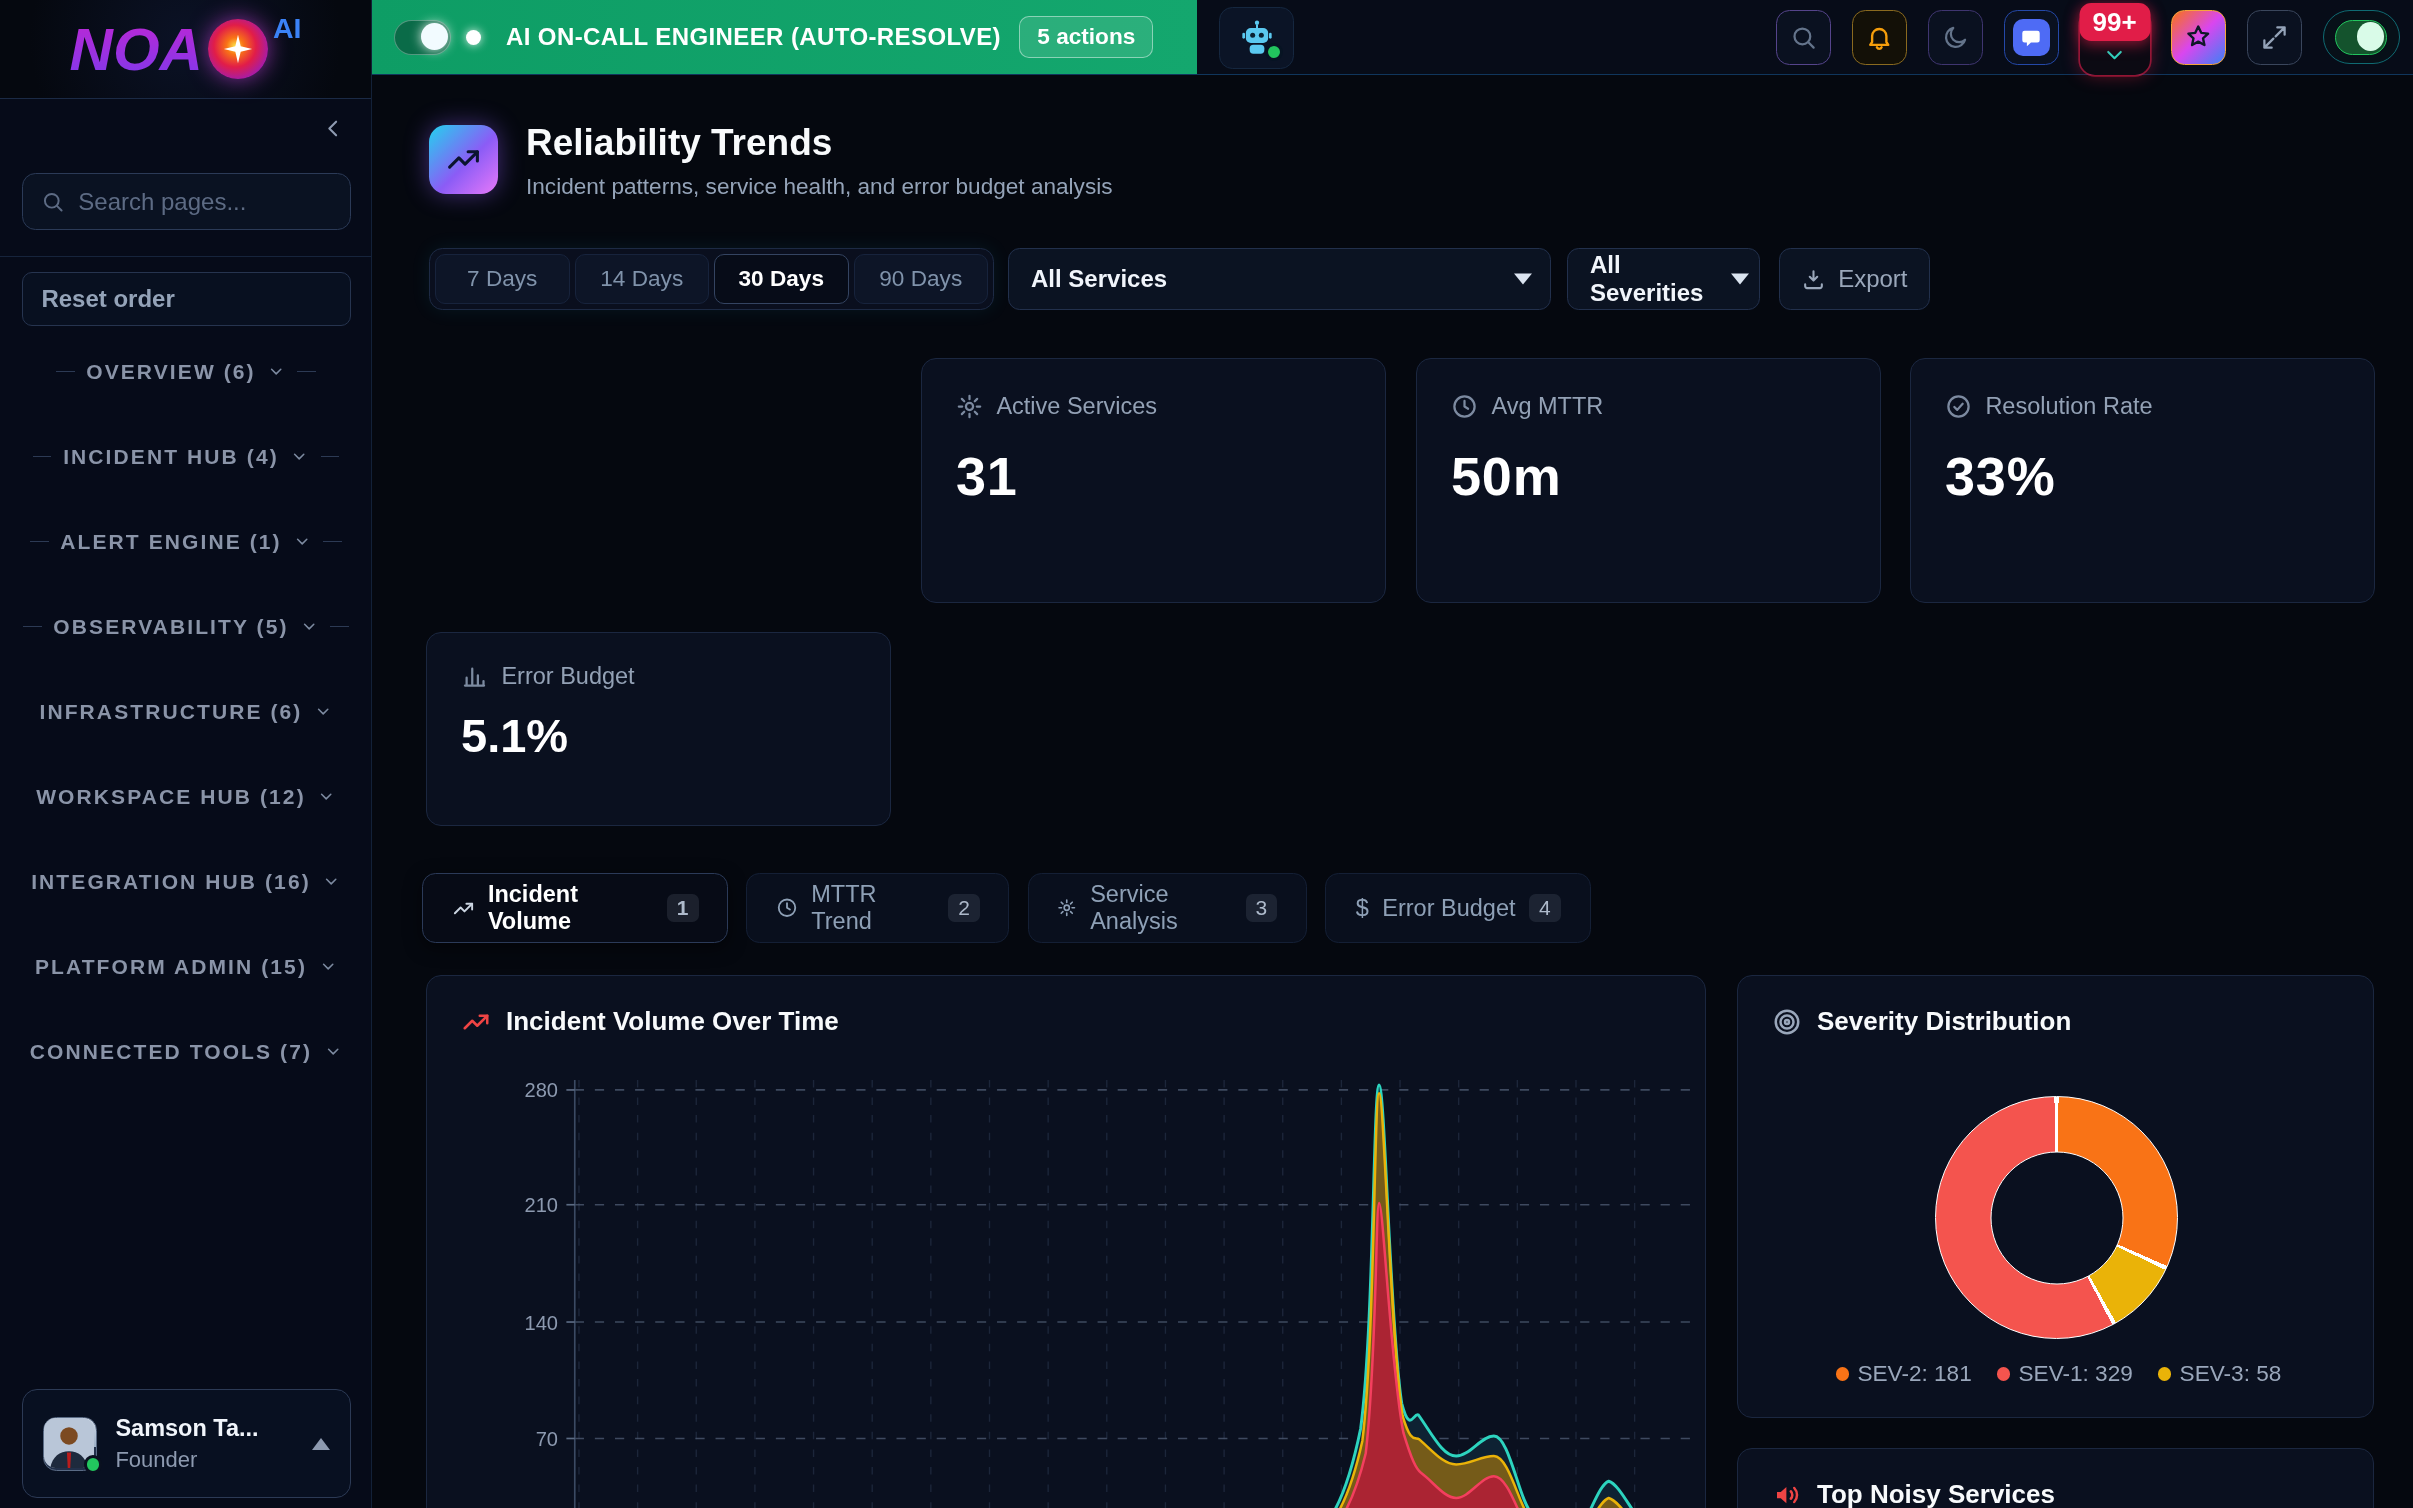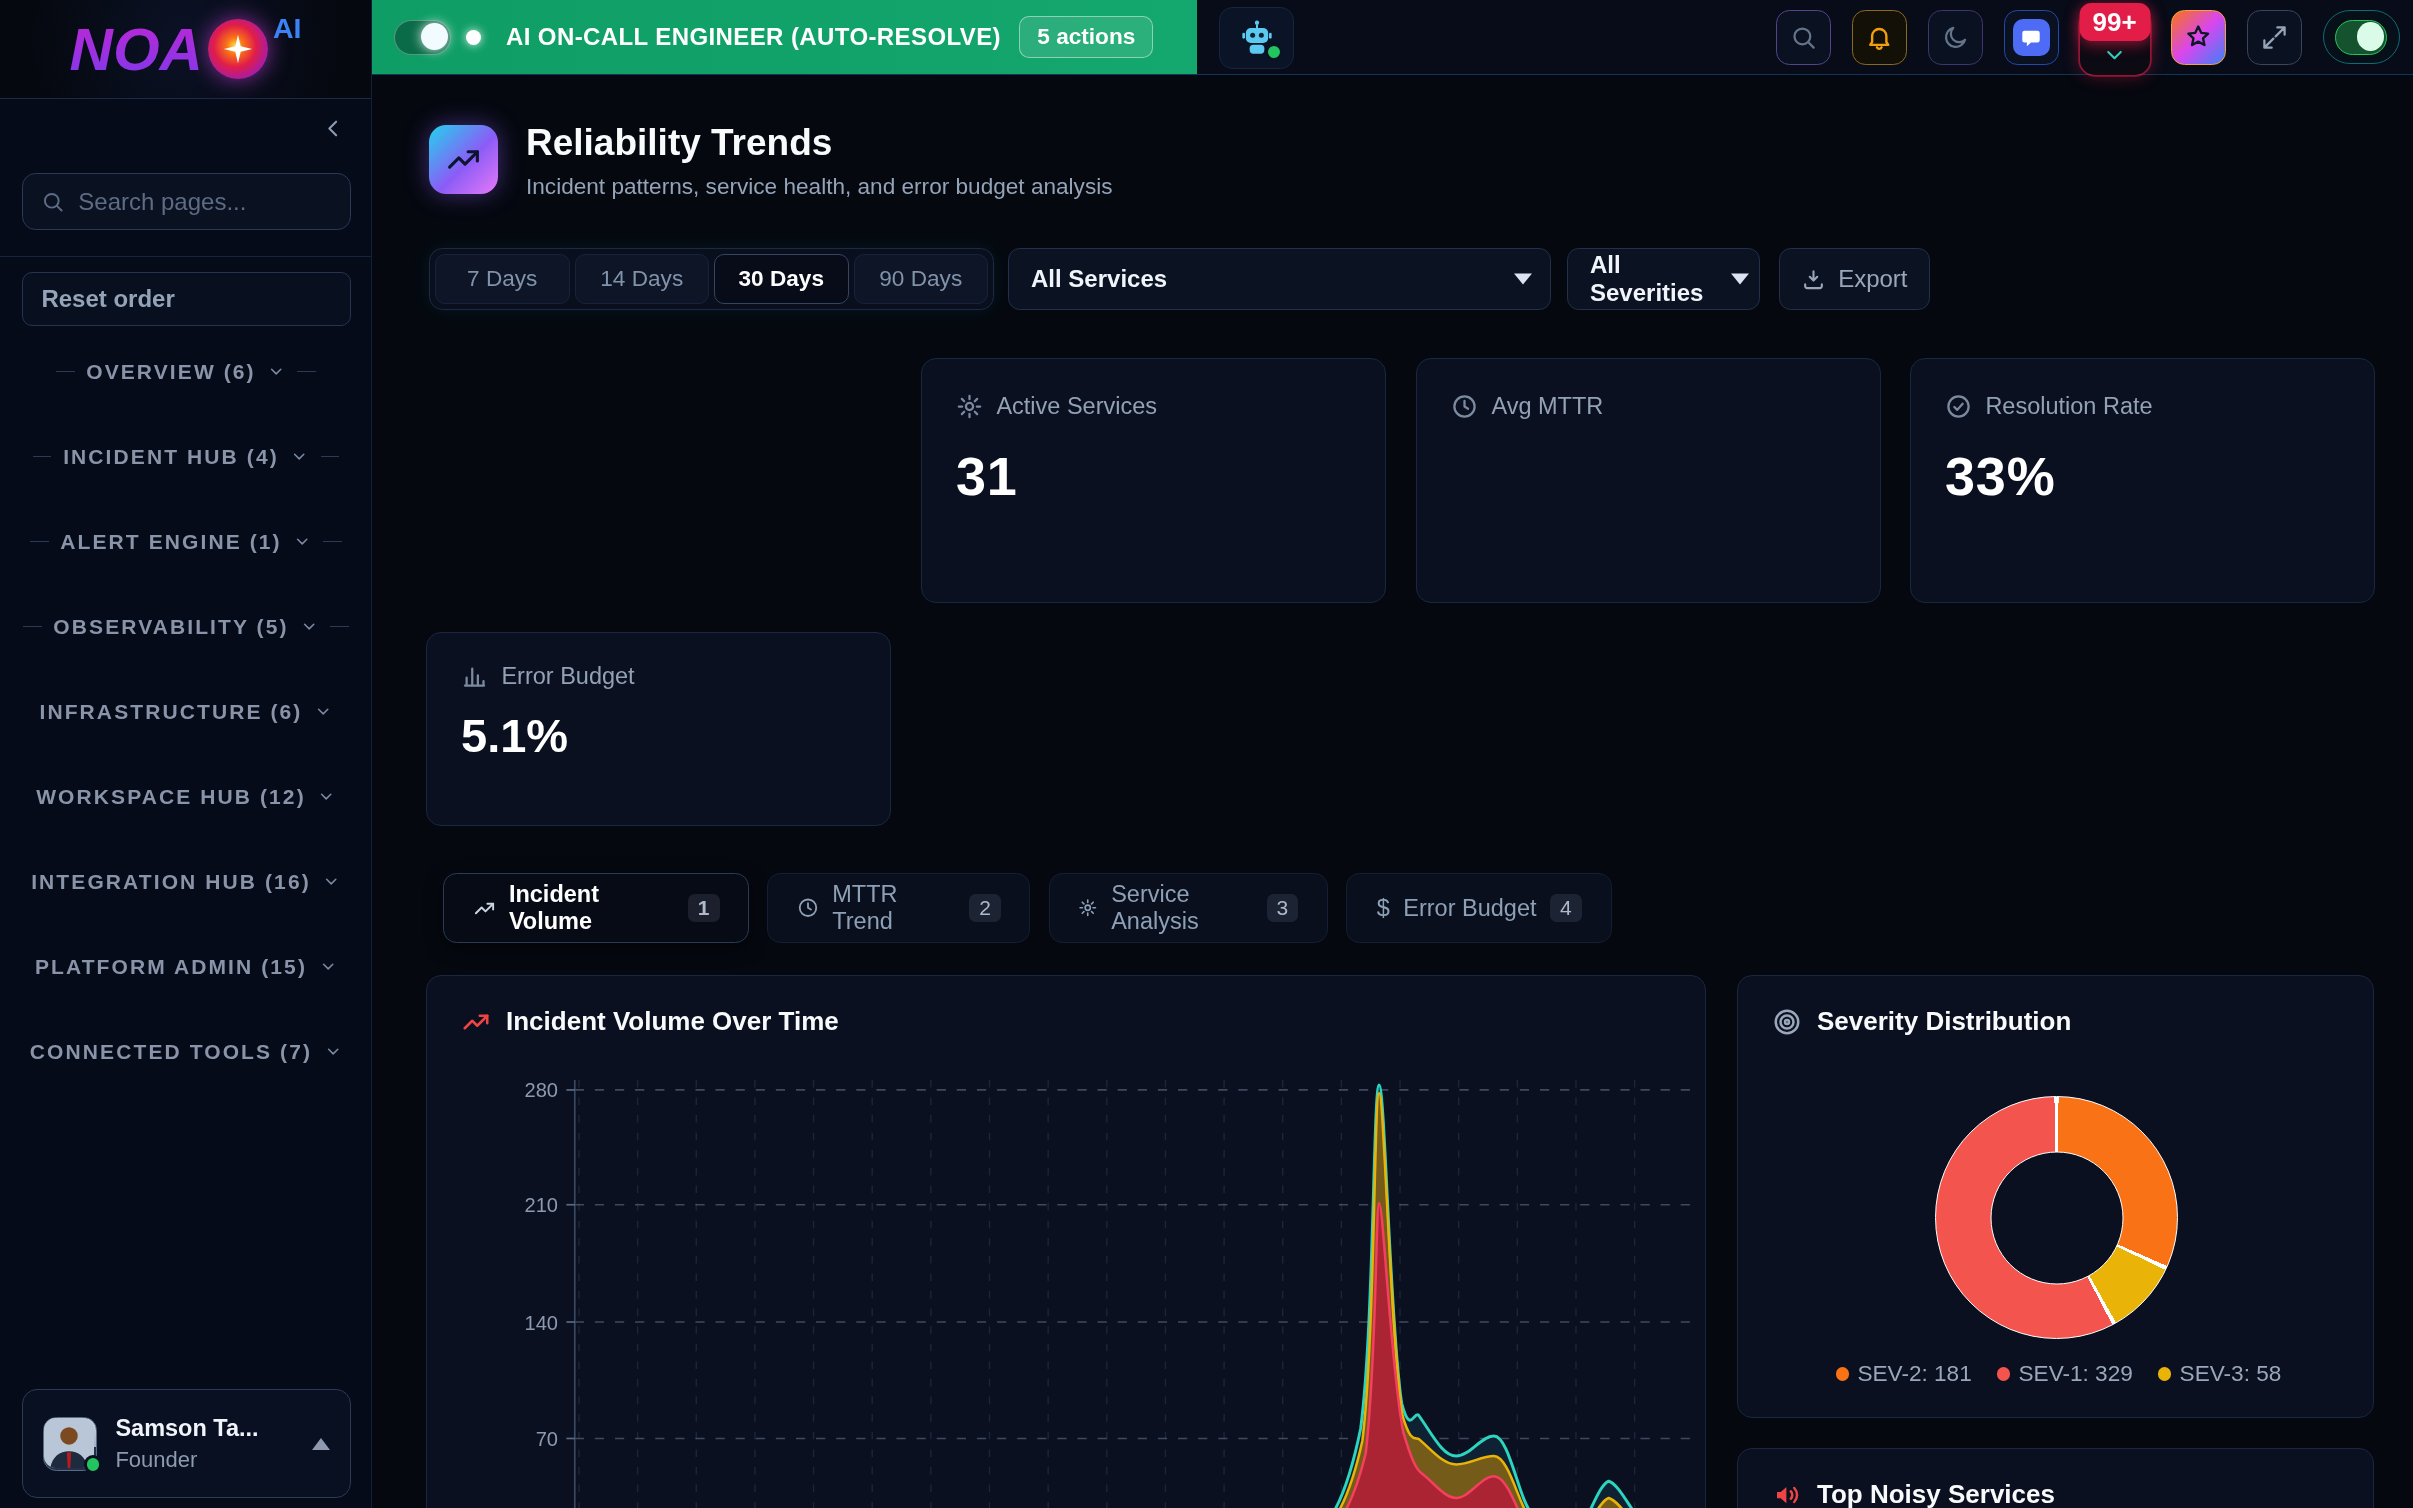--- a/index.html
+++ b/index.html
@@ -116,21 +116,21 @@
   .card { position:absolute; background:#0a101f; border:0.8px solid #1b2740; border-radius:15px; }
   .stat-card { top:283px; width:465px; height:245px; padding:34px; }
   .stat-label-row { display:flex; align-items:center; gap:13.4px; color:#93a1b5; font-size:23.5px; }
   .stat-value { font-size:54px; font-weight:800; color:#ffffff; margin-top:25px; letter-spacing:0.8px; }
   .stat-delta { margin-top:23.5px; font-size:22.6px; color:#8091a7; }
   .delta-green { color:#34d399; font-weight:700; }
   .spark { position:absolute; right:28.5px; top:37px; }
   .err-card { top:557px; left:54px; width:465px; height:194px; padding:30px 34px; }
   .err-value { font-size:47px; font-weight:800; color:#ffffff; margin-top:18.4px; }
 
-  .tabs-row { position:absolute; top:798px; left:71px; display:flex; gap:18.4px;justify-content:center; }
+  .tabs-row { position:absolute; top:798px; left:50px; display:flex; gap:18.4px;justify-content:center; }
   .chart-tab { height:70px; border-radius:13.4px; background:rgba(10,17,32,.85); border:0.8px solid #141f35;
     display:flex; align-items:center; justify-content:center; gap:13.4px; color:#8ea0b6; font-size:23.5px;
     cursor:pointer; padding:0 28.5px; }
   .chart-tab.active { background:#070b16; border:0.8px solid #2b3a58; color:#ffffff; font-weight:800;
     box-shadow:0 5px 17px rgba(0,0,0,.5); }
   .kbd { background:rgba(148,163,184,.14); border-radius:6.7px; padding:1.7px 10px; font-size:21px; color:#aebacb; }
 
   .chart-card { left:54px; top:900px; width:1280px; height:721px; overflow:hidden; }
   .card-title-row { display:flex; align-items:center; gap:15px; padding:30px 34px 0 34px;
     font-size:26px; font-weight:800; color:#f8fafc; }
@@ -443,20 +443,21 @@
     <div class="stat-value">31</div>
   </section>
 
   <section class="card stat-card" style="left:1044px">
     <div class="stat-label-row">
       <svg width="27" height="27" style="color:#7c8aa0" viewBox="0 0 32 32">
           <use href="#i-clock"></use>
         </svg>
       <span>Avg MTTR</span>
     </div>
+    <div class="stat-value">50m</div>
   </section>
 
   <section class="card stat-card" style="left:1538px">
     <div class="stat-label-row">
       <svg width="27" height="27" style="color:#7c8aa0" viewBox="0 0 32 32">
           <use href="#i-check"></use>
         </svg>
       <span>Resolution Rate</span>
     </div>
     <div class="stat-value">33%</div>

